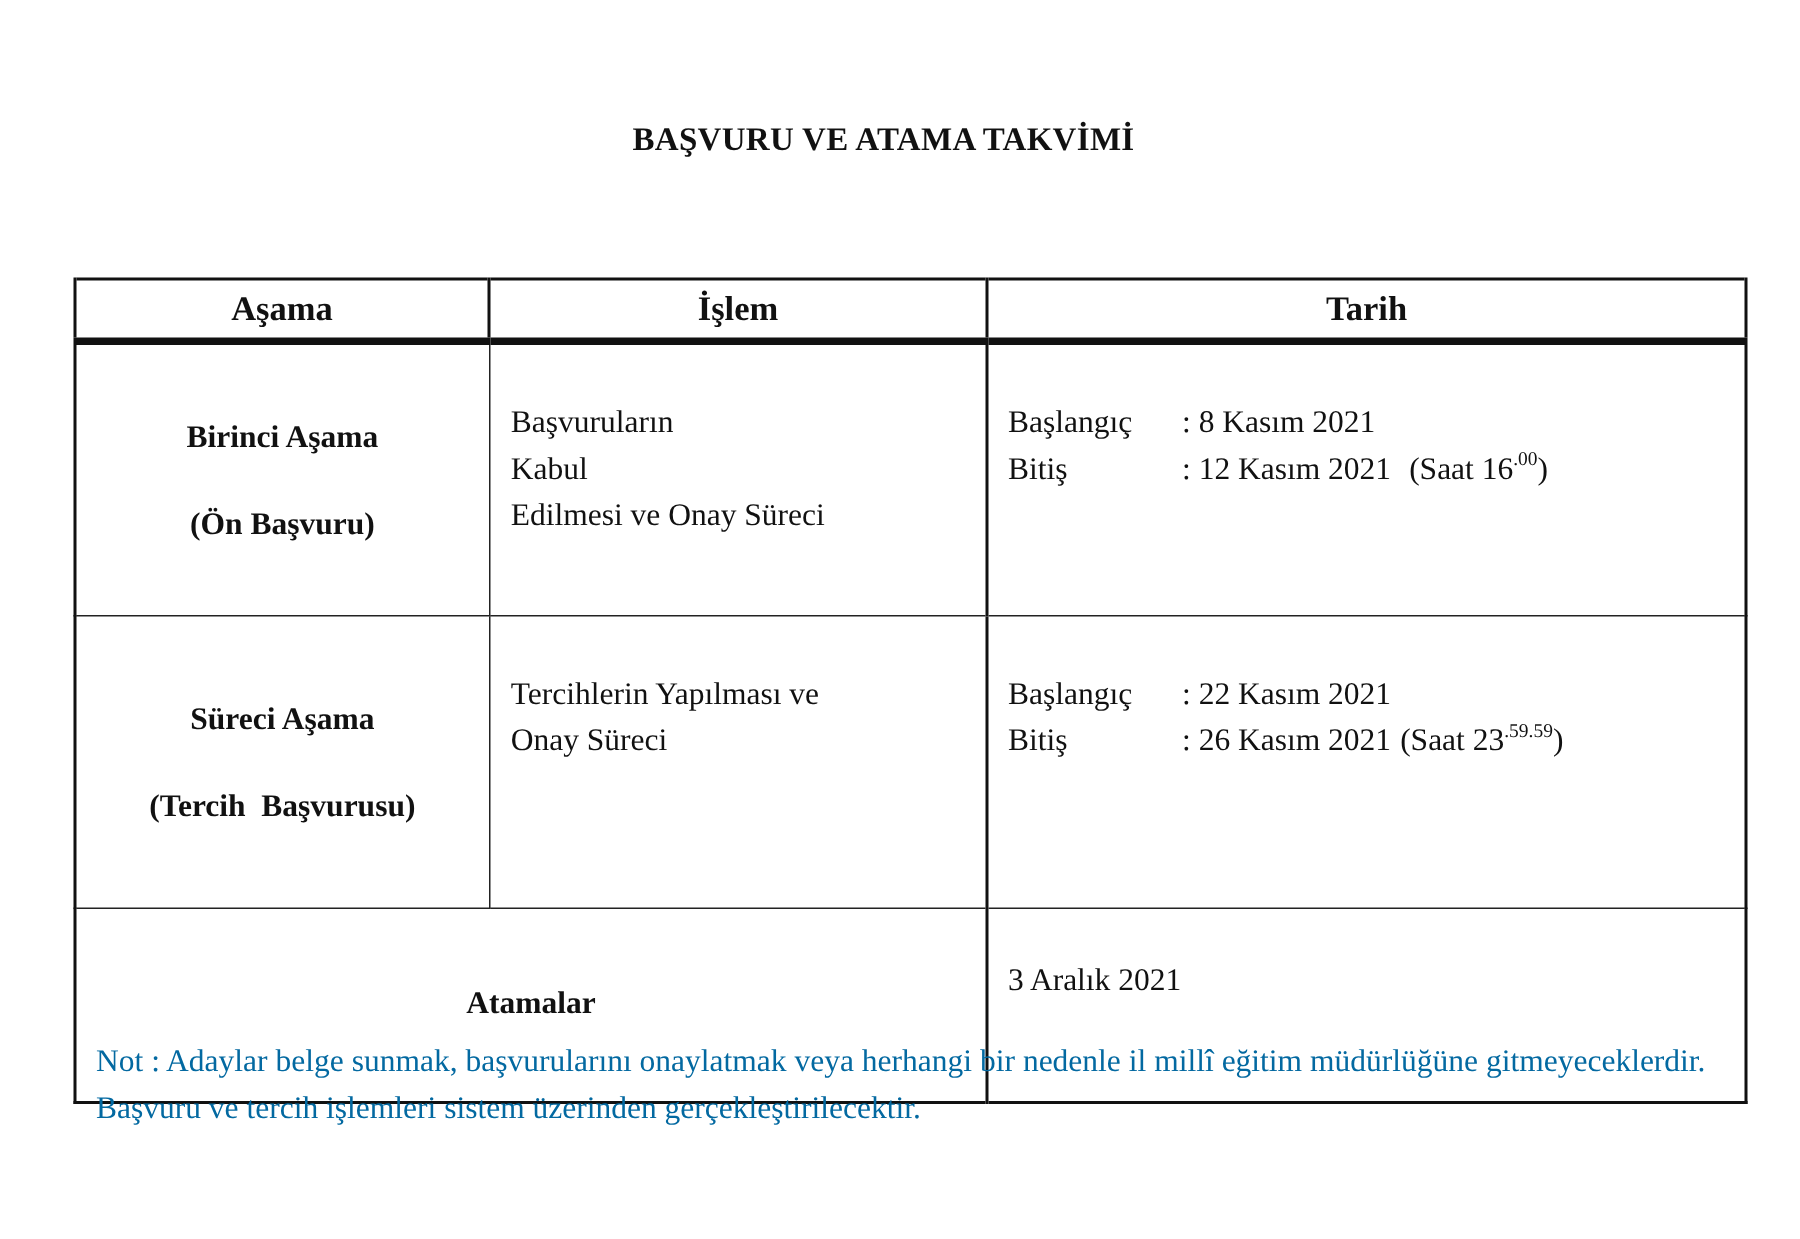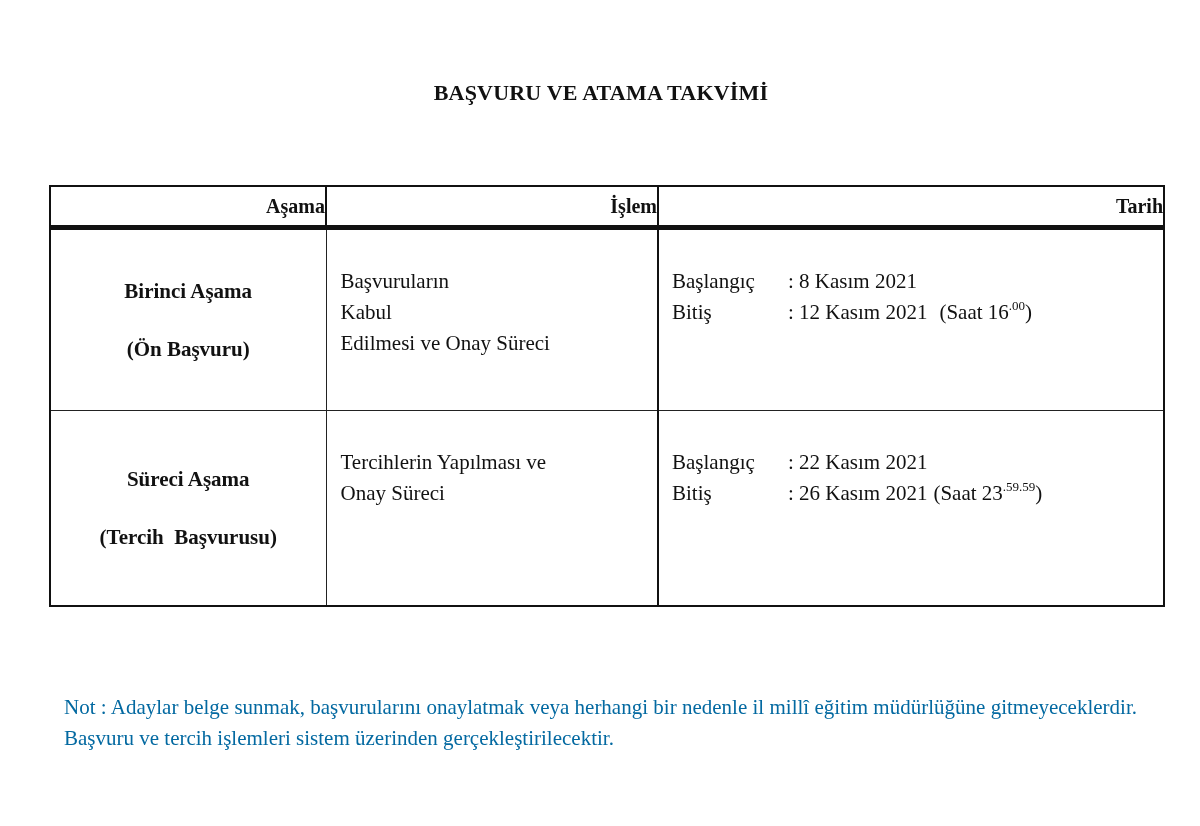--- a/index.html
+++ b/index.html
@@ -18,39 +18,38 @@
     .doc-title {
       position: absolute;
       left: 0;
       top: 80px;
       width: 1178px;
       text-align: center;
       font-weight: bold;
       font-size: 22px;
       letter-spacing: 0.2px;
       color: #111;
-      padding-left: 12px;
     }
     .schedule-table {
       position: absolute;
       left: 49px;
       top: 185px;
       width: 1114px;
       border-collapse: collapse;
       border: 2.5px solid #111;
       table-layout: fixed;
     }
     .schedule-table col.c1 { width: 276px; }
     .schedule-table col.c2 { width: 332px; }
     .schedule-table col.c3 { width: 506px; }
     .schedule-table th {
       height: 38px;
-      font-size: 20px;
-      font-weight: bold;
-      text-align: right;
+      font-size: 23px;
+      font-weight: bold;
+      text-align: center;
       vertical-align: middle;
       border-left: 2.5px solid #111;
       border-right: 2.5px solid #111;
       border-bottom: 5px solid #111;
       padding: 0;
     }
     .schedule-table td {
       border: 1.5px solid #222;
       padding: 0;
       font-size: 21px;
@@ -191,16 +190,20 @@
           <span class="date-label">Başlangıç</span>
           <span class="date-value">: 22 Kasım 2021</span>
         </div>
         <div class="date-line">
           <span class="date-label">Bitiş</span>
           <span class="date-value">: 26 Kasım 2021</span>
           <span class="time-note tight"><span>(Saat 23</span><sup class="sup-min">.59.59</sup><span>)</span></span>
         </div>
       </td>
     </tr>
+    <tr class="row-3">
+      <td colspan="2" class="atama-label">Atamalar</td>
+      <td class="atama-date col-tarih">3 Aralık 2021</td>
+    </tr>
   </tbody>
 </table>
 
 <div class="note">Not : Adaylar belge sunmak, başvurularını onaylatmak veya herhangi bir nedenle il millî eğitim müdürlüğüne gitmeyeceklerdir. Başvuru ve tercih işlemleri sistem üzerinden gerçekleştirilecektir.</div>
 
 </body></html>

